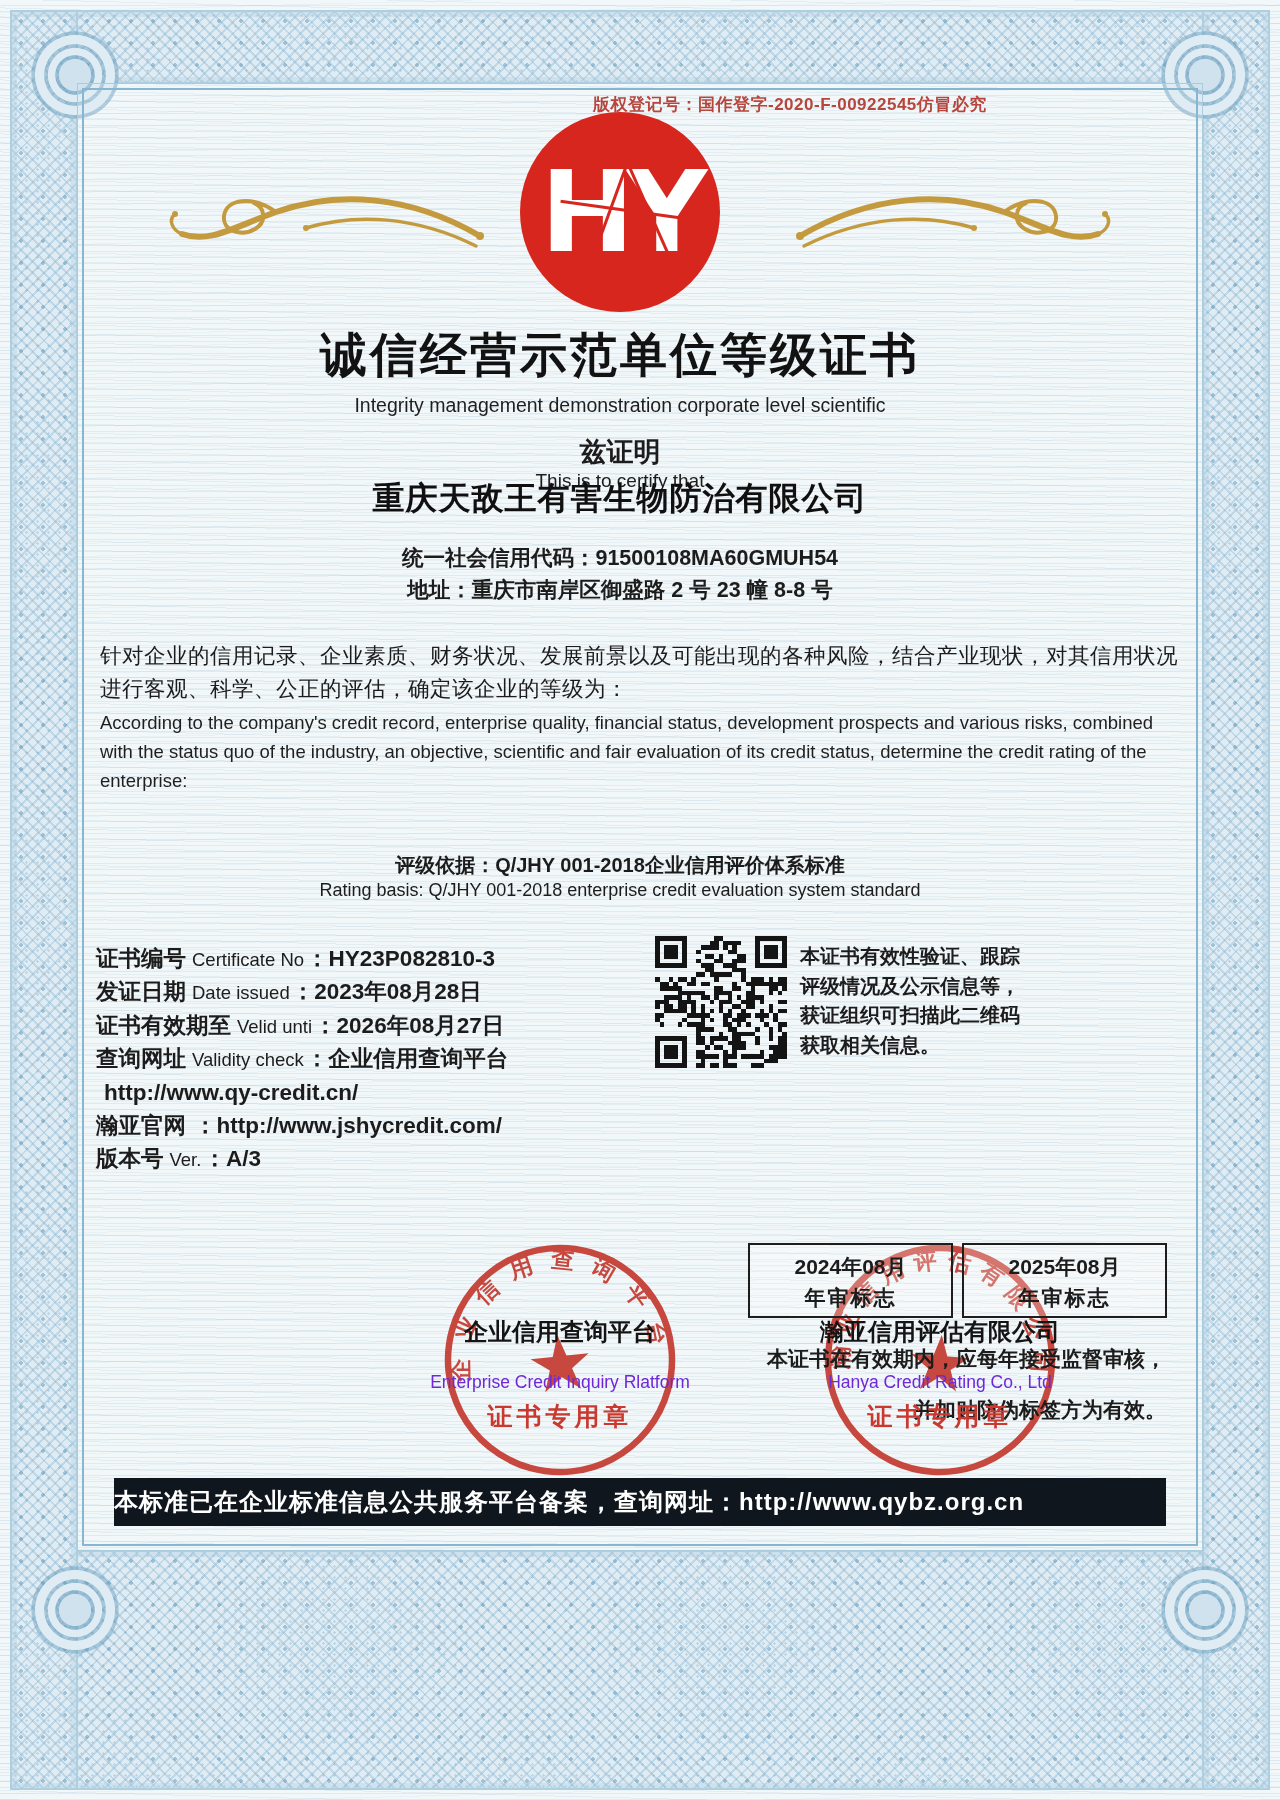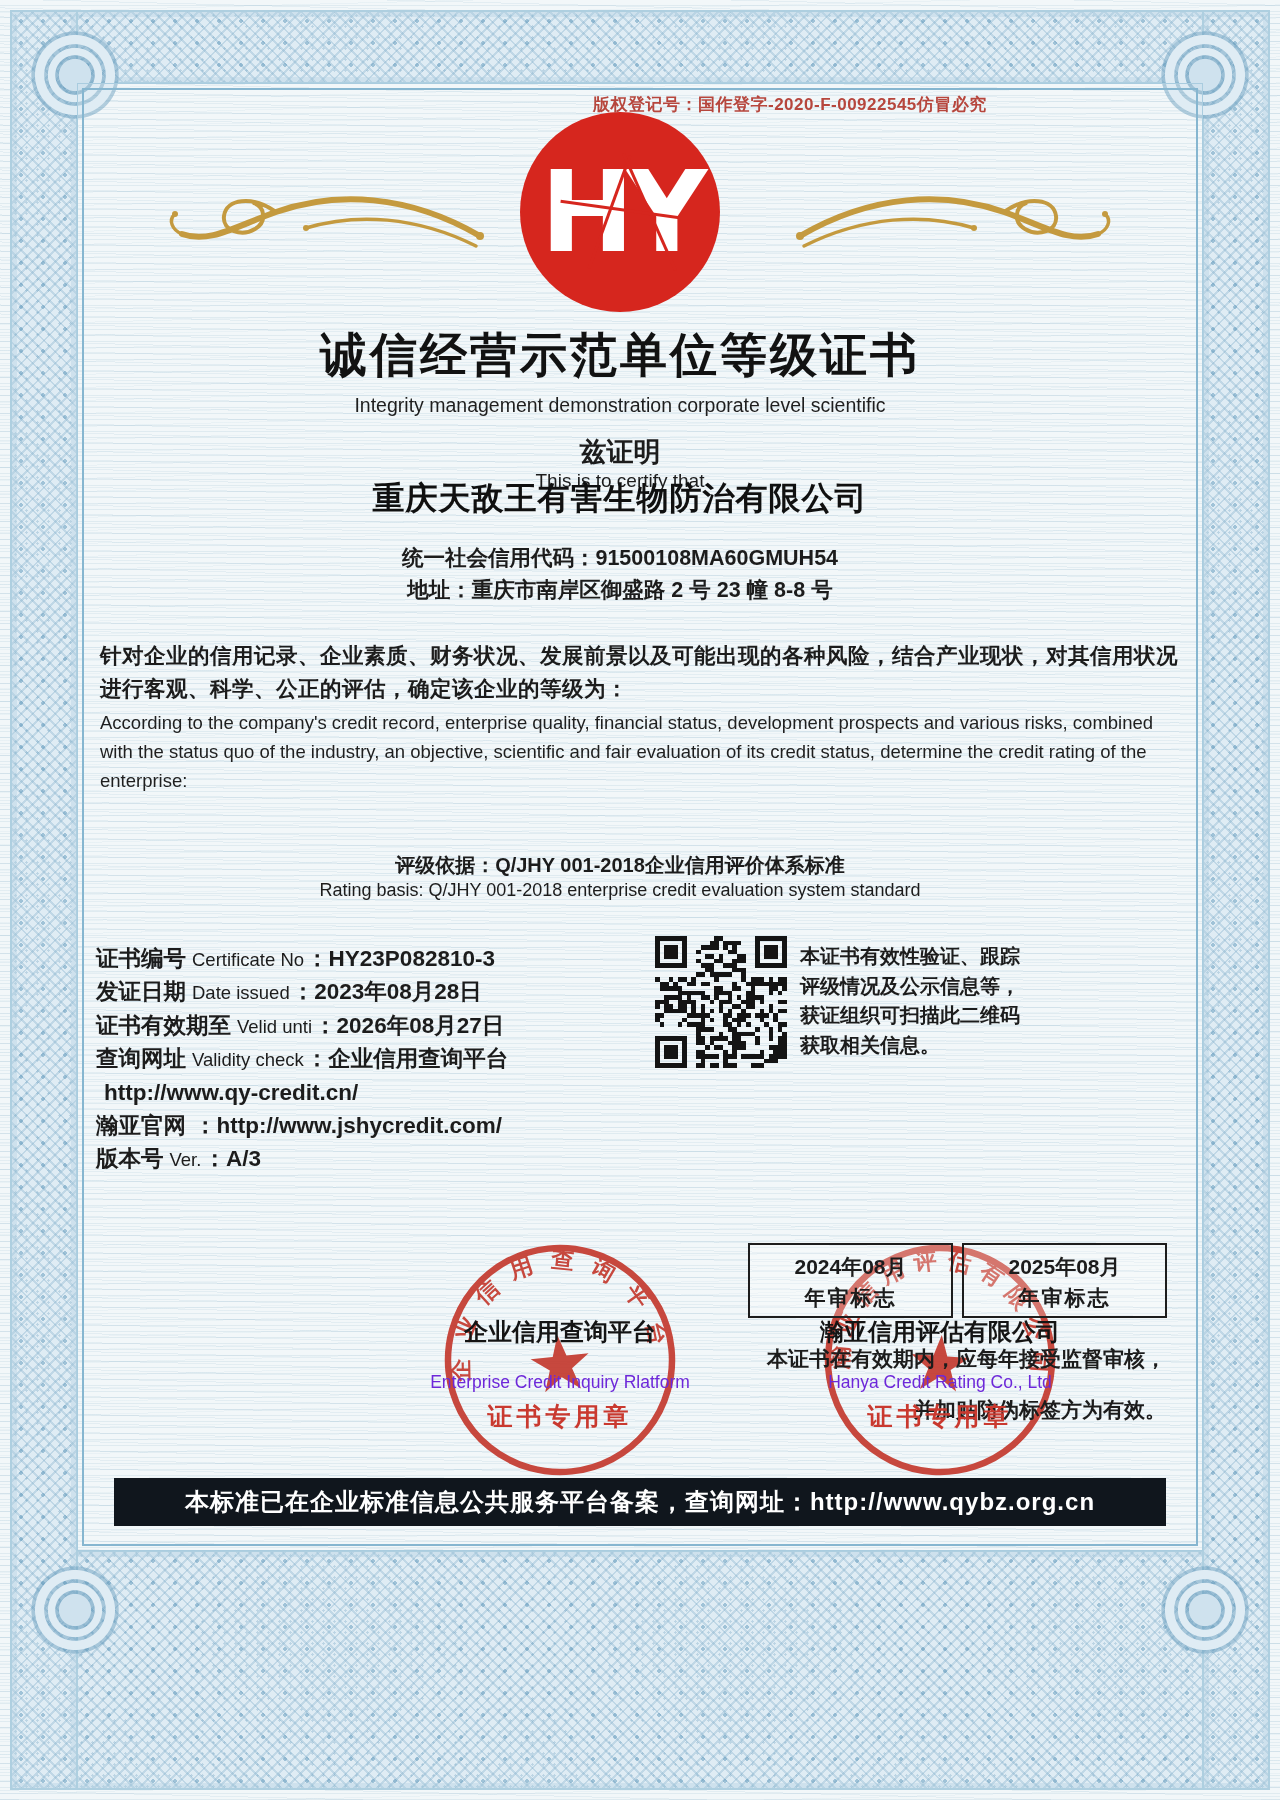--- a/index.html
+++ b/index.html
@@ -43,21 +43,21 @@
 
   .title-cn{top:324px;font-size:47px;font-weight:700;letter-spacing:3px;color:#121212;}
   .title-en{top:394px;font-size:19.5px;font-weight:500;color:#1e1e1e;}
   .certify-cn{top:434px;font-size:27px;font-weight:600;}
   .certify-en{top:470px;font-size:19px;font-weight:500;}
   .company{top:477px;font-size:32px;font-weight:800;letter-spacing:1px;color:#101010;}
   .creditcode{top:543px;font-size:21.5px;font-weight:600;}
   .address{top:575px;font-size:21.5px;font-weight:600;}
 
   .para{position:absolute;left:100px;width:1085px;text-align:left;}
-  .para-cn{top:640px;font-size:21.5px;line-height:32.5px;font-weight:700;letter-spacing:.5px;}
+  .para-cn{top:640px;font-size:21.5px;line-height:32.5px;font-weight:400;letter-spacing:.5px;}
   .para-en{top:708px;font-size:18.5px;line-height:29px;color:#1f1f1f;}
   .level{top:778px;font-size:56px;font-weight:800;color:#e0251c;letter-spacing:1px;}
   .basis-cn{top:852px;font-size:20px;font-weight:600;}
   .basis-en{top:880px;font-size:18px;}
 
   .details{position:absolute;left:96px;top:942px;z-index:2;}
   .drow{height:33.4px;line-height:33.4px;white-space:nowrap;font-size:22.5px;font-weight:600;}
   .drow .en{font-size:18.5px;font-weight:500;margin:0 2px 0 6px;}
   .drow .val{font-weight:600;}
 
@@ -74,21 +74,21 @@
 
   .seal{position:absolute;width:240px;height:240px;z-index:1;opacity:.93;}
   .seal.s1{left:440px;top:1240px;transform:rotate(-6deg);}
   .seal.s2{left:820px;top:1240px;transform:rotate(4deg);}
   .capgrp{position:absolute;top:1316px;width:420px;text-align:center;z-index:3;}
   .capgrp.g1{left:350px;} .capgrp.g2{left:730px;}
   .cap-cn{font-size:24px;font-weight:700;color:#141414;}
   .cap-en{margin-top:24px;font-size:17.5px;font-weight:500;color:#6d28d9;}
   .stamp{margin-top:7px;font-size:25px;font-weight:700;color:#c9392f;letter-spacing:4px;}
 
-  .footer{position:absolute;left:114px;top:1478px;width:1052px;height:48px;background:#10161d;color:#ffffff;font-size:24px;font-weight:600;line-height:48px;text-align:center;letter-spacing:1px;z-index:5;}
+  .footer{position:absolute;left:114px;top:1478px;width:1052px;height:48px;background:#10161d;color:#ffffff;font-size:24px;font-weight:600;line-height:48px;letter-spacing:1px;z-index:5;}
 </style>
 </head>
 <body>
 
 <div class="page">
 
   <div class="band top"></div>
   <div class="band bottom"></div>
   <div class="band left"></div>
   <div class="band right"></div>

